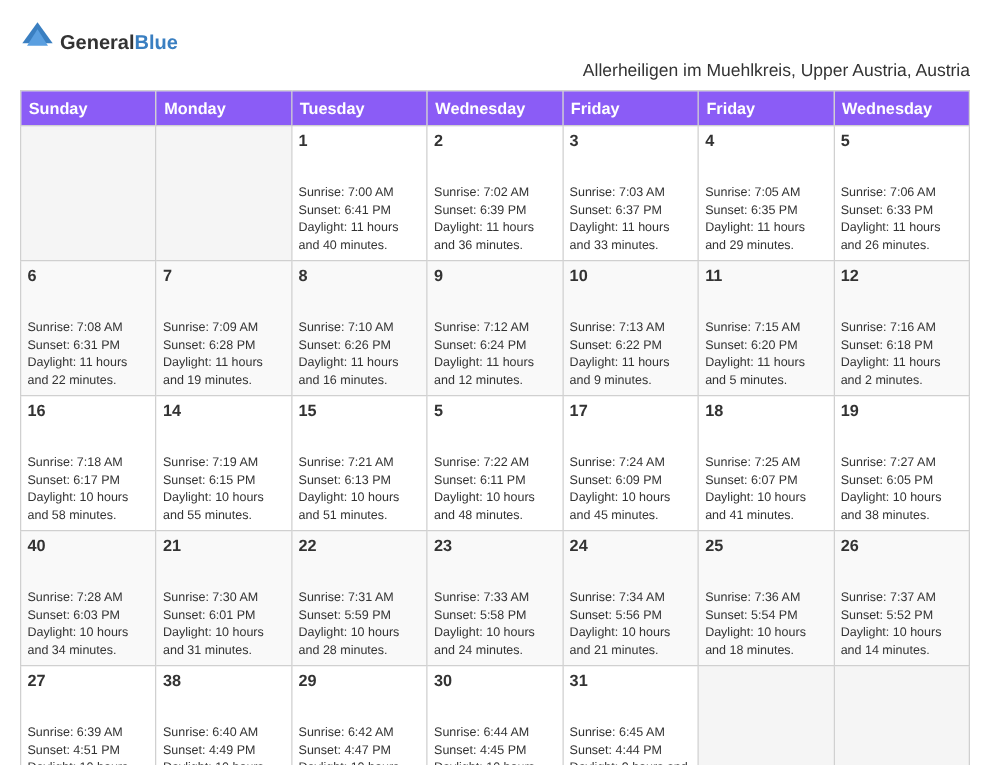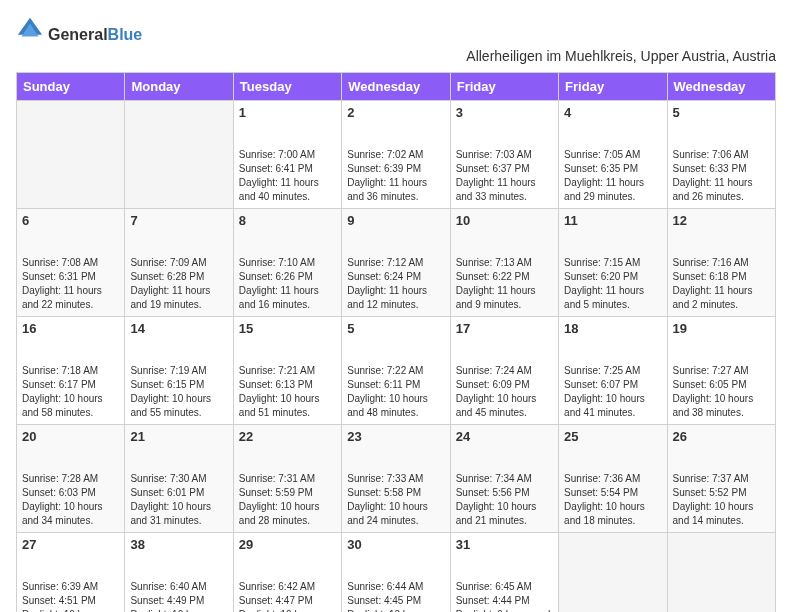--- a/index.html
+++ b/index.html
@@ -190,21 +190,21 @@
           <span class="day-number">18</span>
           <div class="day-info">Sunrise: 7:25 AM<br>Sunset: 6:07 PM<br>Daylight: 10 hours and 41 minutes.</div>
         </td>
         <td>
           <span class="day-number">19</span>
           <div class="day-info">Sunrise: 7:27 AM<br>Sunset: 6:05 PM<br>Daylight: 10 hours and 38 minutes.</div>
         </td>
       </tr>
       <tr>
         <td>
-          <span class="day-number">20</span>
+          <span class="day-number">40</span>
           <div class="day-info">Sunrise: 7:28 AM<br>Sunset: 6:03 PM<br>Daylight: 10 hours and 34 minutes.</div>
         </td>
         <td>
           <span class="day-number">21</span>
           <div class="day-info">Sunrise: 7:30 AM<br>Sunset: 6:01 PM<br>Daylight: 10 hours and 31 minutes.</div>
         </td>
         <td>
           <span class="day-number">22</span>
           <div class="day-info">Sunrise: 7:31 AM<br>Sunset: 5:59 PM<br>Daylight: 10 hours and 28 minutes.</div>
         </td>

